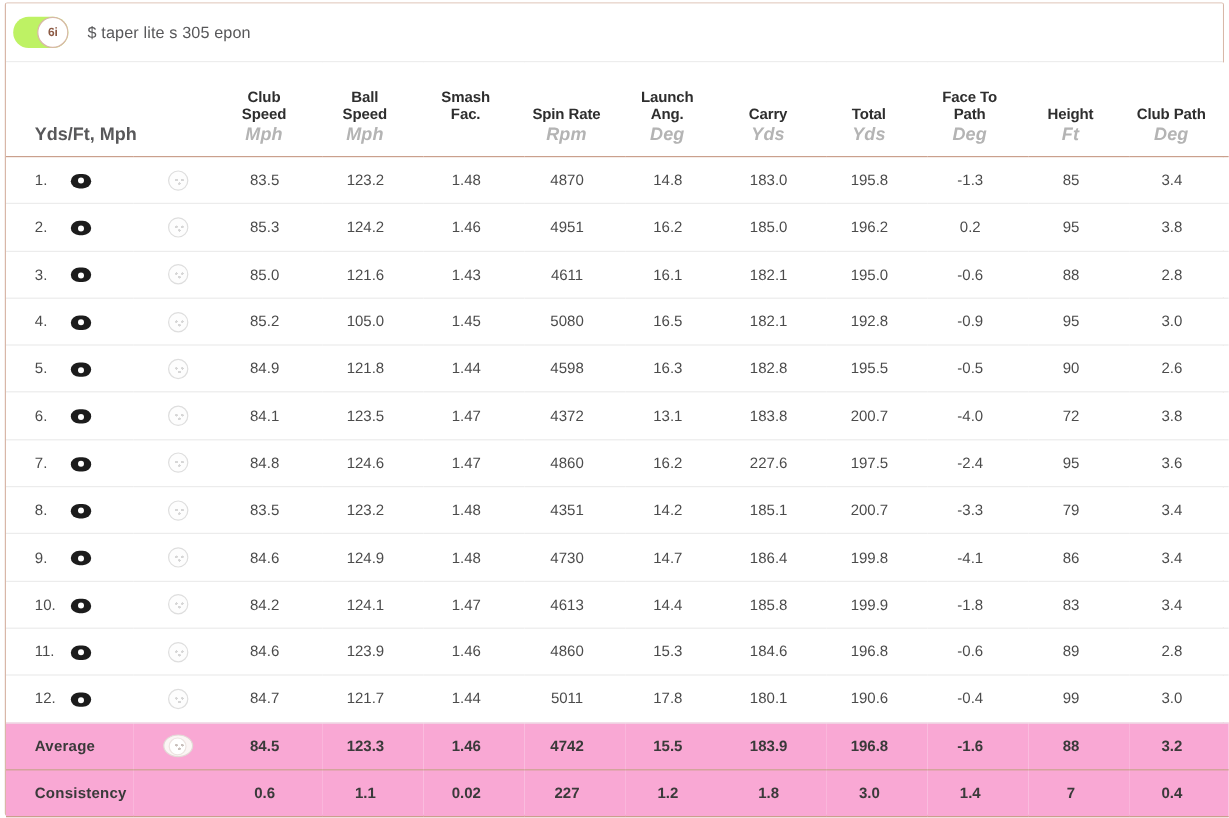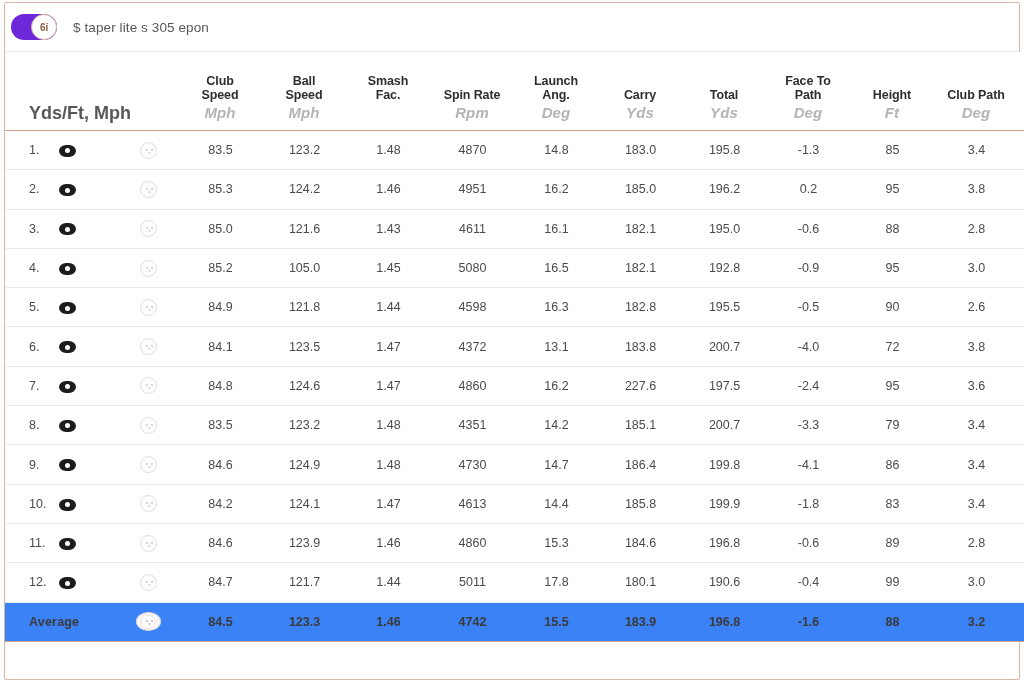--- a/index.html
+++ b/index.html
@@ -39,21 +39,21 @@
     align-items: center;
     padding-left: 6px;
     border-bottom: 1px solid #e9e9e9;
     background: #ffffff;
   }
   .club-badge {
     position: relative;
     width: 46px;
     height: 26px;
     border-radius: 13px;
-    background: #6d28d9;
+    background: #bef264;
     display: flex;
     align-items: center;
     justify-content: flex-end;
     flex: 0 0 46px;
   }
   .club-badge .knob {
     width: 26px;
     height: 26px;
     border-radius: 50%;
     background: #ffffff;
@@ -114,21 +114,21 @@
     height: 22px;
     letter-spacing: 0.1px;
   }
   .th-unit.empty { visibility: hidden; }
   th.th-units-label {
     text-align: left;
     padding-left: 24px;
     vertical-align: bottom;
   }
   .units-label {
-    font-size: 18px;
+    font-size: 15px;
     color: #58585a;
     line-height: 22px;
     height: 22px;
     white-space: nowrap;
   }
 
   
   tbody tr.shot-row { height: 39.3px; }
   tbody tr.shot-row td {
     border-bottom: 1px solid #ececec;
@@ -219,21 +219,21 @@
     z-index: 2;
     background:
       radial-gradient(circle at 2px 2px, #c9c0bc 1px, transparent 1.2px),
       radial-gradient(circle at 7px 2px, #c9c0bc 1px, transparent 1.2px),
       radial-gradient(circle at 4.5px 5px, #c9c0bc 1px, transparent 1.2px);
   }
 
   
   tr.summary-row { height: 39.3px; }
   tr.summary-row td {
-    background: #3b82f6;
+    background: #f9a8d4;
     font-size: 12.5px;
     font-weight: 700;
     color: #3a3a3a;
     border-bottom: 1px solid #caa08d;
     border-top: 1px solid #caa08d;
   }
   tr.summary-row td.td-label {
     text-align: left;
     padding-left: 24px;
     letter-spacing: 0.2px;
@@ -509,18 +509,32 @@
               <td class="td-metric">123.3</td>
               <td class="td-metric">1.46</td>
               <td class="td-metric">4742</td>
               <td class="td-metric">15.5</td>
               <td class="td-metric">183.9</td>
               <td class="td-metric">196.8</td>
               <td class="td-metric">-1.6</td>
               <td class="td-metric">88</td>
               <td class="td-metric">3.2</td>
             </tr>
+            <tr class="summary-row consistency">
+              <td class="td-label" colspan="2">Consistency</td>
+              <td class="td-ball"></td>
+              <td class="td-metric">0.6</td>
+              <td class="td-metric">1.1</td>
+              <td class="td-metric">0.02</td>
+              <td class="td-metric">227</td>
+              <td class="td-metric">1.2</td>
+              <td class="td-metric">1.8</td>
+              <td class="td-metric">3.0</td>
+              <td class="td-metric">1.4</td>
+              <td class="td-metric">7</td>
+              <td class="td-metric">0.4</td>
+            </tr>
           </tfoot>
       </table>
     </div>
 
   </div>
 </div>
 
 </body></html>

